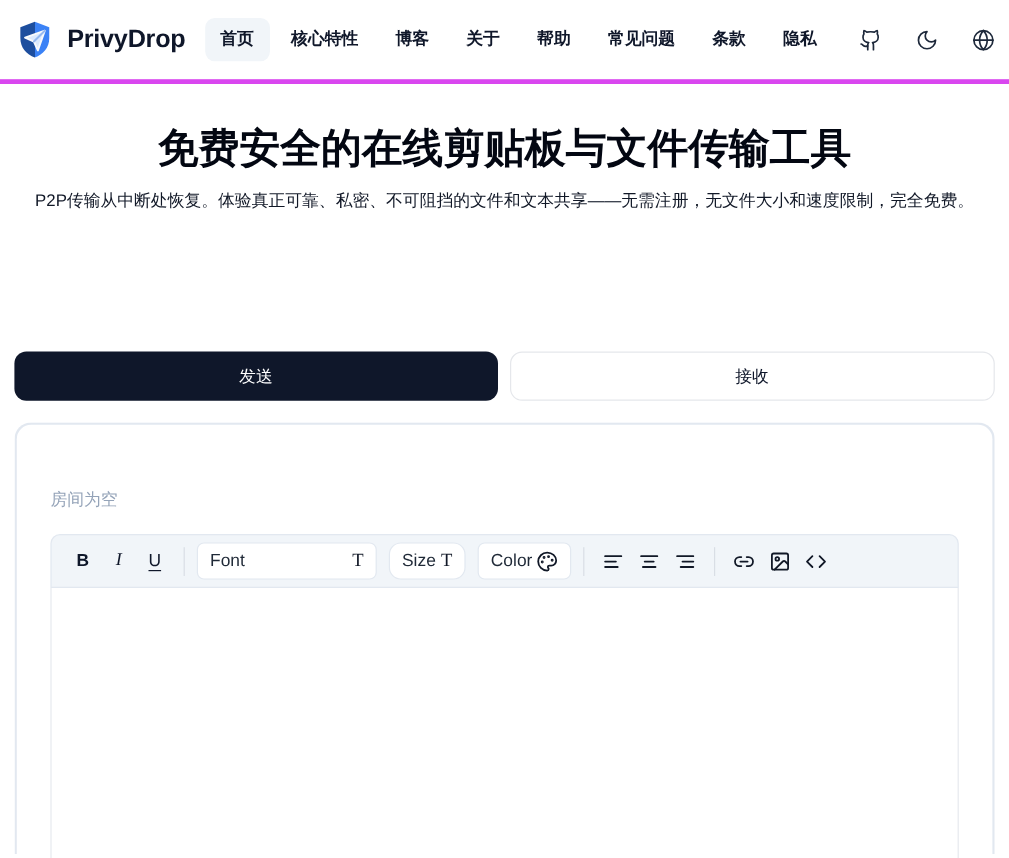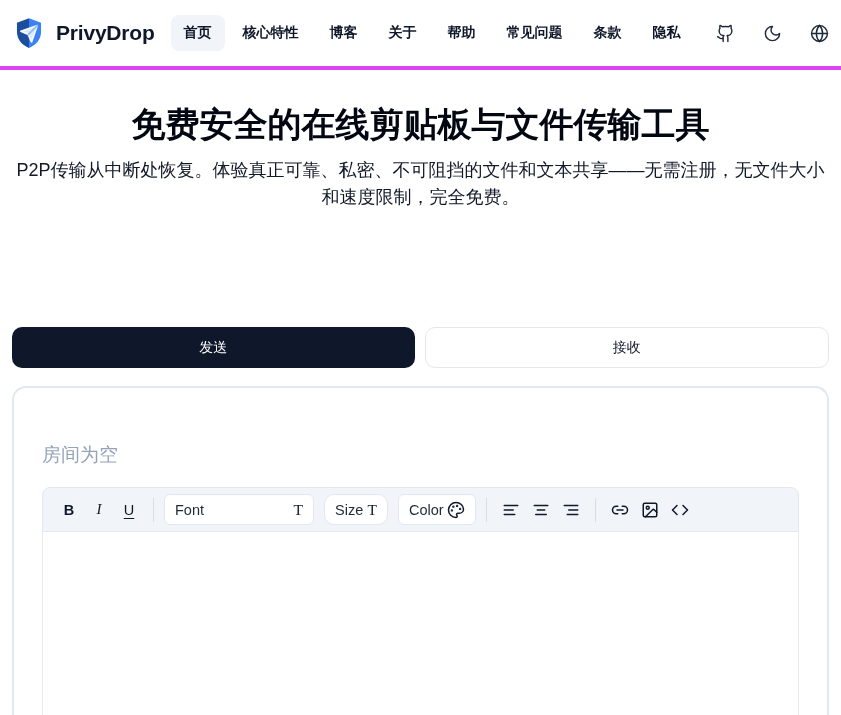--- a/index.html
+++ b/index.html
@@ -20,39 +20,39 @@
     font-size:14px;padding:9px 13px;border-radius:8px;cursor:pointer;white-space:nowrap;
   }
   .nav-item.active{background:#f1f5f9;}
   .header-icons{margin-left:auto;display:flex;align-items:center;gap:28px;}
   .hicon{width:19px;height:19px;color:#1e293b;cursor:pointer;display:block;}
   .hicon svg{width:100%;height:100%;stroke:currentColor;fill:none;stroke-width:1.8;stroke-linecap:round;stroke-linejoin:round;}
   
   .hero{text-align:center;padding-top:33px;}
   .hero h1{margin:0;font-size:34px;line-height:1.25;font-weight:800;color:#030712;}
   .hero .subtitle{
-    margin:11px auto 0;font-size:18px;line-height:1.55;color:#111827;
+    margin:11px auto 0;font-size:14px;line-height:1.55;color:#111827;
     padding:0 8px;max-width:826px;
   }
   
   .tabs{display:flex;gap:10px;margin:115px 12px 0;}
   .tab{
     flex:1;height:41px;border-radius:10px;display:flex;align-items:center;justify-content:center;
     font-size:14px;box-sizing:border-box;cursor:pointer;
   }
   .tab-send{background:#0f172a;color:#fff;}
   .tab-receive{background:#fff;color:#0f172a;border:1px solid #e5e7eb;}
   
   .card{
     margin:18px 12px 0;border:2px solid #e2e8f0;border-bottom:none;
     border-radius:14px 14px 0 0;padding:30px 28px 0;box-sizing:border-box;
     height:360px;background:#fff;
   }
   .card-title{font-size:20px;font-weight:700;color:#0f172a;}
-  .room-status{margin-top:24px;font-size:19px;color:#94a3b8;}
+  .room-status{margin-top:24px;font-size:14px;color:#94a3b8;}
   
   .toolbar{
     margin-top:19px;height:45px;box-sizing:border-box;
     display:flex;align-items:center;gap:2px;
     background:#f1f5f9;border:1px solid #e2e8f0;border-radius:8px 8px 0 0;
     padding:0 12px;
   }
   .fmt-btn{
     width:28px;height:28px;display:flex;align-items:center;justify-content:center;
     font-size:14.5px;color:#0f172a;cursor:pointer;border-radius:5px;background:transparent;border:none;

